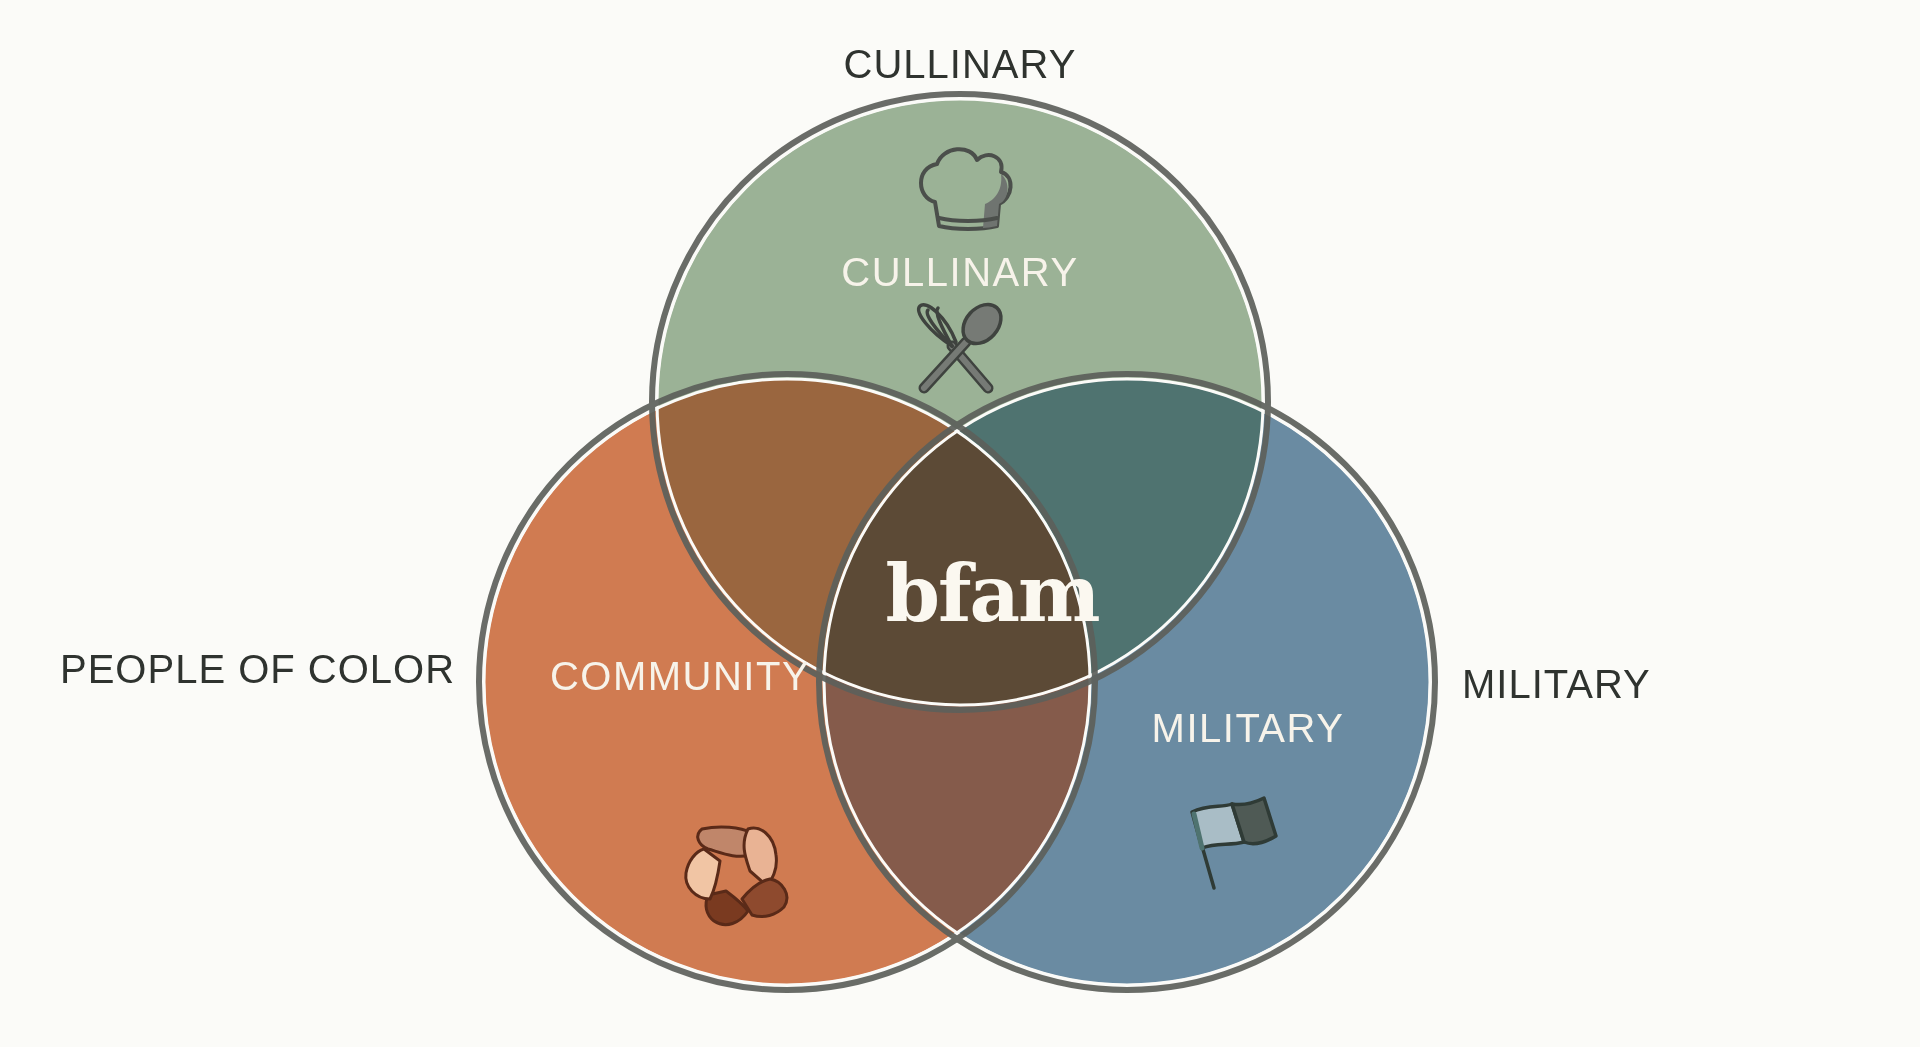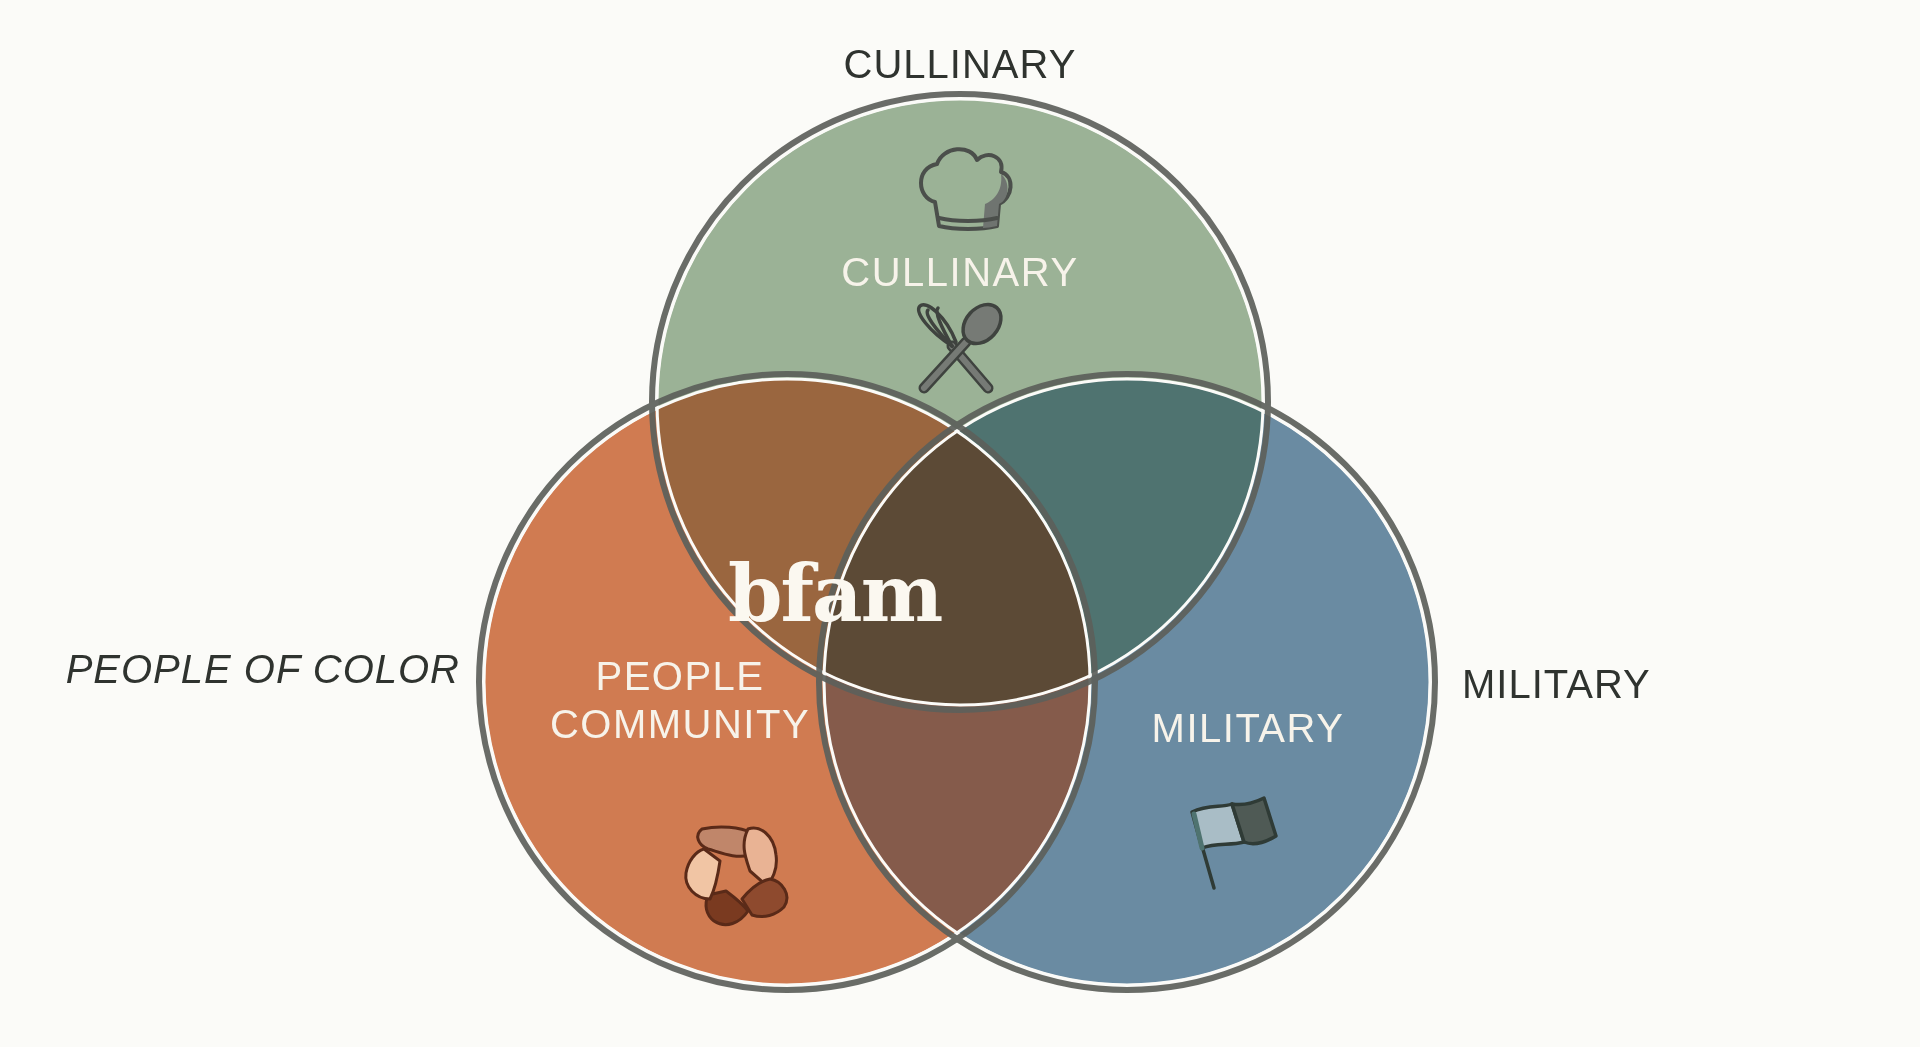--- a/index.html
+++ b/index.html
@@ -102,28 +102,27 @@
   <g transform="translate(1188,792)" stroke="#2f3b36" stroke-width="3.5" stroke-linejoin="round" stroke-linecap="round">
     <path d="M14 54 L 26 96" fill="none"></path>
     <path d="M4 20 C 20 12, 34 16, 44 12 L 56 50 C 42 54, 28 50, 14 56 Z" fill="#a9bdc6"></path>
     <path d="M44 12 C 56 14, 68 10, 76 6 L 88 44 C 78 50, 66 54, 56 50 Z" fill="#4f5a55"></path>
     <path d="M6 22 L 14 56" stroke="#4f7370" stroke-width="5"></path>
   </g>
 </svg>
 
 <div class="outer-label" style="left:0; width:1920px; top:40px; text-align:center;">CULLINARY</div>
 
-<div class="outer-label" style="left:60px; width:400px; top:645px; text-align:right;font-style:italic;">
+<div class="outer-label" style="left:60px; width:400px; top:645px; text-align:left;">
   <div>PEOPLE OF COLOR</div>
 </div>
 
 <div class="outer-label" style="left:1462px; top:660px;">MILITARY</div>
 
 <div class="inner-label" style="left:760px; width:400px; top:248px;">CULLINARY</div>
 
 <div class="inner-label" style="left:480px; width:400px; top:652px;">
-  <div>PEOPLE</div>
   <div>COMMUNITY</div>
 </div>
 
 <div class="inner-label" style="left:1048px; width:400px; top:704px;">MILITARY</div>
 
-<div class="center-logo" style="left:728px; width:400px; top:548px; text-align:left;">bfam</div>
+<div class="center-logo" style="left:792px; width:400px; top:548px; text-align:center;">bfam</div>
 
 </body></html>

